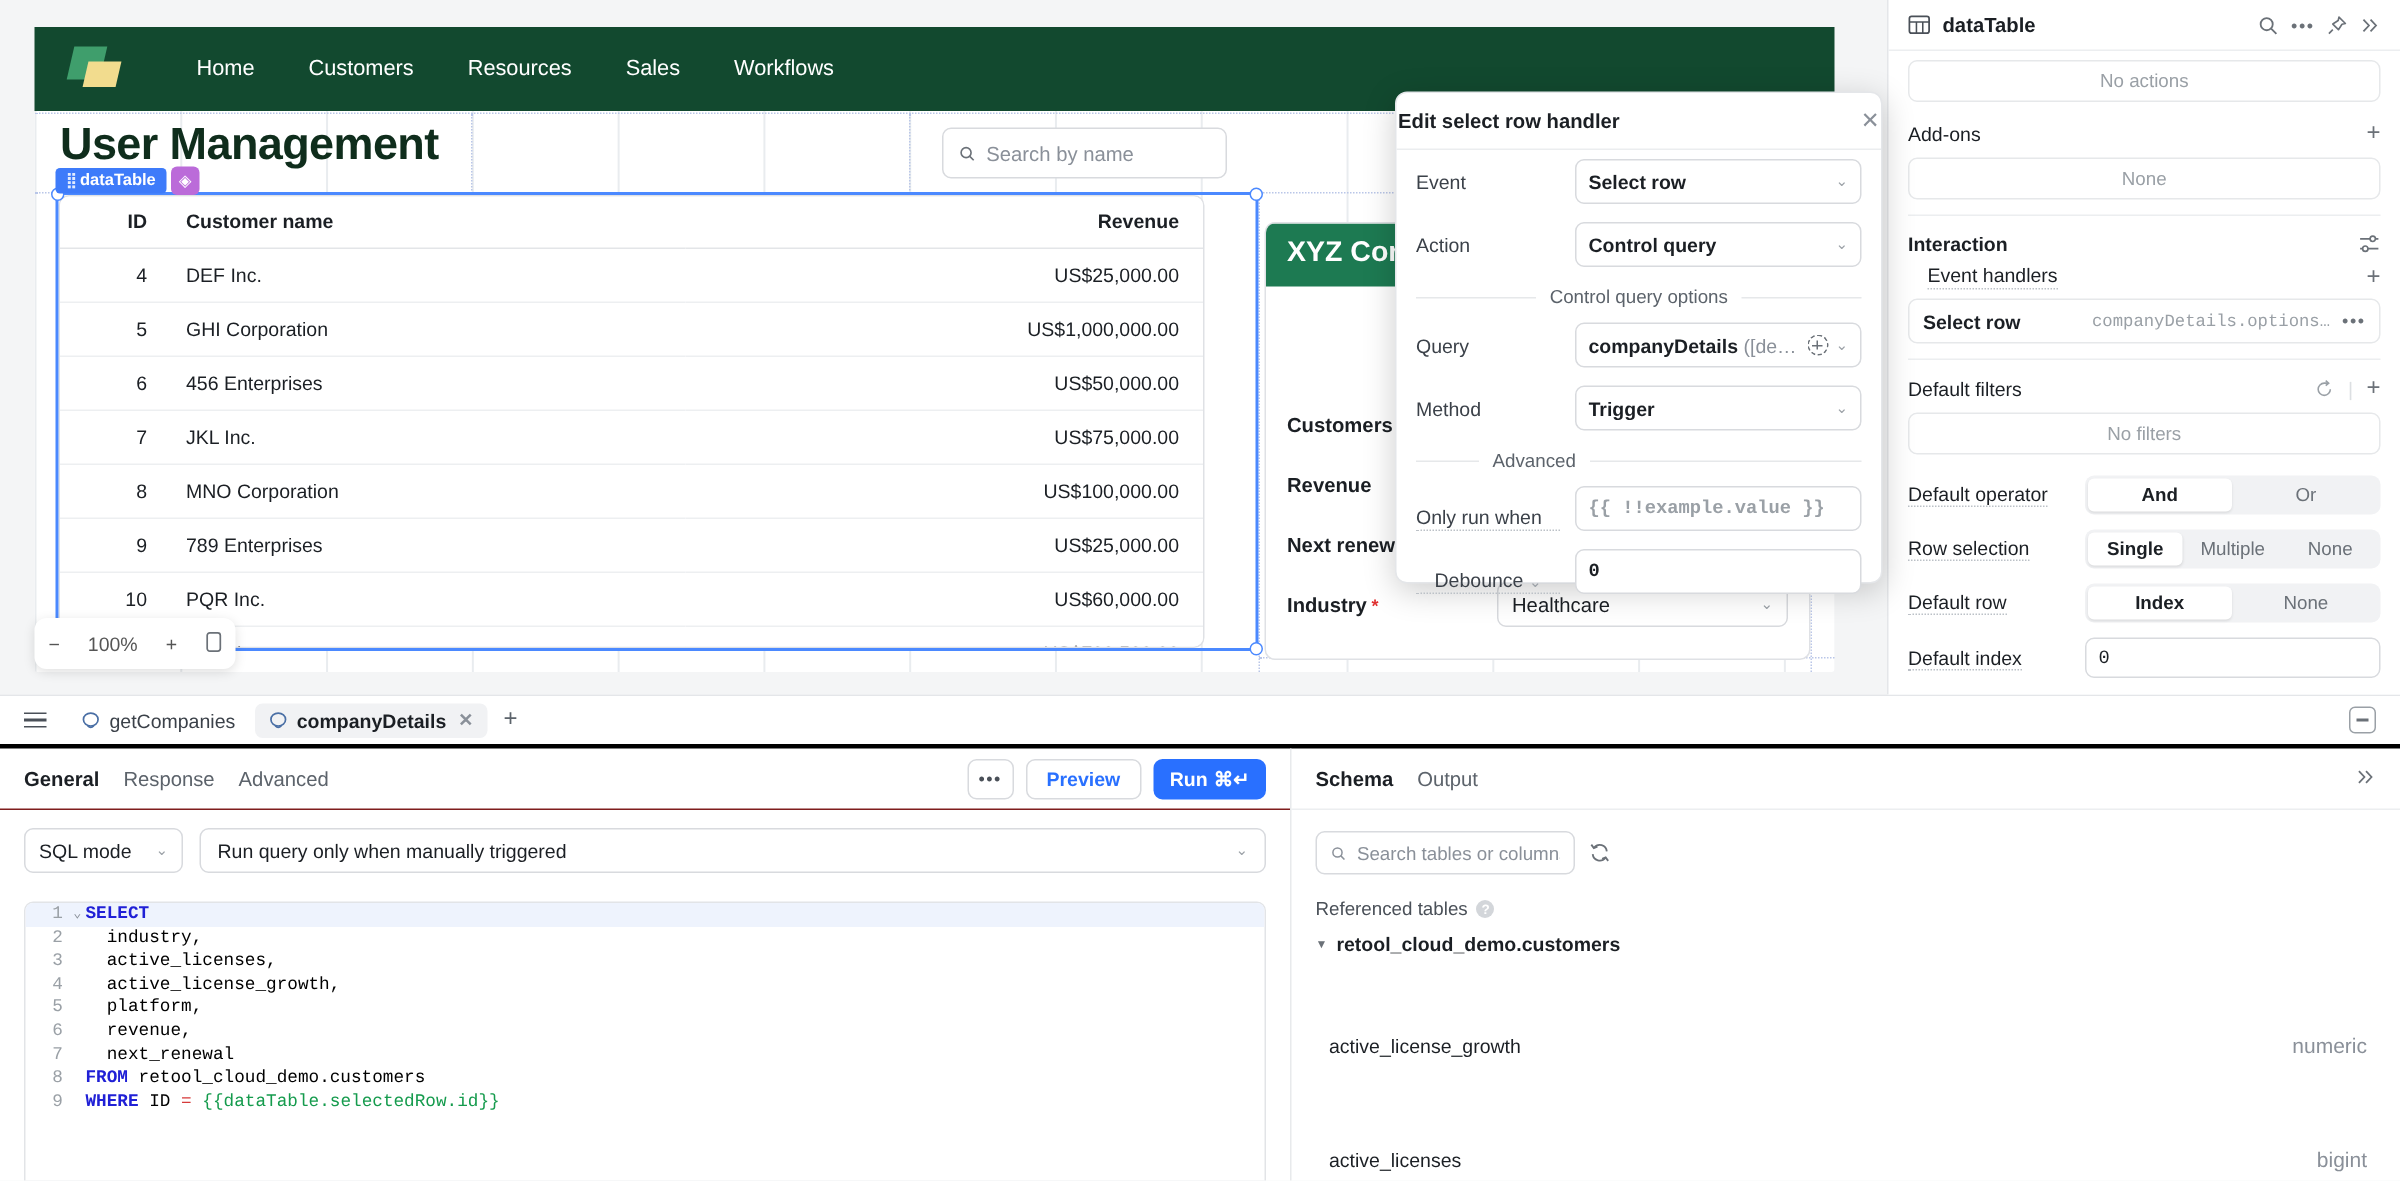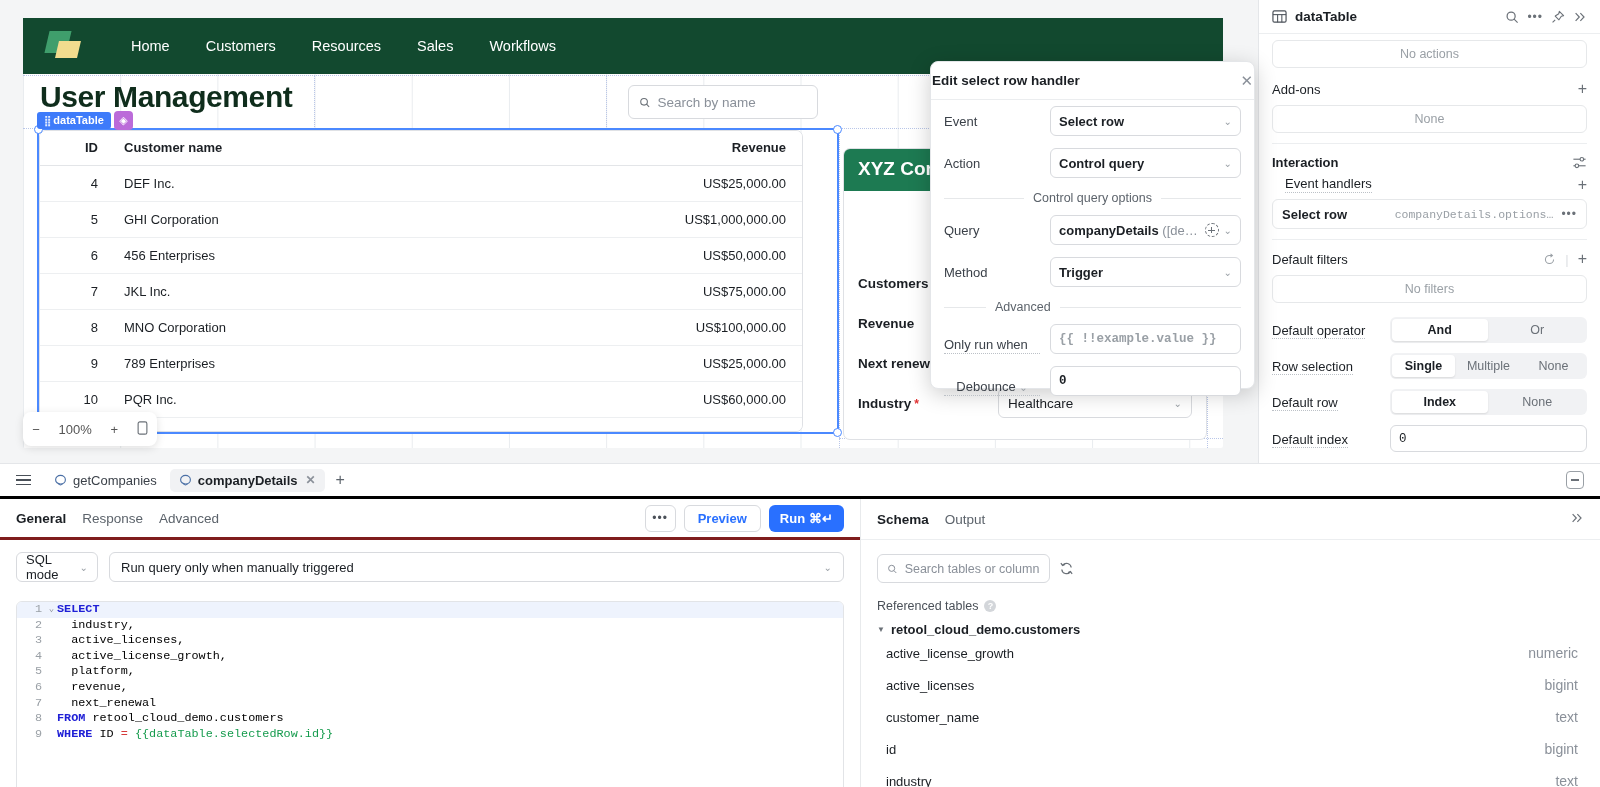--- a/index.html
+++ b/index.html
@@ -241,41 +241,41 @@
   }
   .tab-x { color: #8a9099; font-size: 12px; margin-left: 2px; }
   .tab-plus { color: #5c636b; font-size: 16px; padding: 0 7px; cursor: pointer; }
 
   .panes { display: flex; height: 289px; }
   .left-pane { width: 861px; border-right: 1px solid #e8eaec; position: relative; }
   .right-pane { flex: 1; position: relative; }
 
   .subtabs {
     height: 41px; display: flex; align-items: center; padding: 0 16px; gap: 16px;
-    border-bottom: 3px solid #7f1d1d;
+    border-bottom: 1px solid #7f1d1d;
   }
   .stab { font-size: 13.5px; color: #5c636b; cursor: pointer; }
   .stab.on { color: #1b1f24; font-weight: 700; }
   .tb-right { margin-left: auto; display: flex; align-items: center; gap: 8px; }
   .btn-dots {
     width: 31px; height: 27px; border: 1px solid #d8dade; border-radius: 6px; background: #fff;
     display: flex; align-items: center; justify-content: center; color: #4a5058;
     letter-spacing: 1px; font-size: 12px; cursor: pointer;
   }
   .btn-prev {
     height: 27px; padding: 0 13px; border: 1px solid #d8dade; border-radius: 6px; background: #fff;
     display: flex; align-items: center; color: #2970ff; font-size: 13px; font-weight: 600; cursor: pointer;
   }
   .btn-run {
     height: 27px; padding: 0 11px; border-radius: 6px; background: #2970ff; color: #fff;
     display: flex; align-items: center; gap: 4px; font-size: 13px; font-weight: 700; cursor: pointer;
   }
   .mode-row { display: flex; align-items: center; padding: 12px 16px 0; gap: 11px; }
   .mode-sel {
-    width: 82px; height: 30px; border: 1px solid #d8dade; border-radius: 6px; background: #fff;
+    width: 106px; height: 30px; border: 1px solid #d8dade; border-radius: 6px; background: #fff;
     display: flex; align-items: center; justify-content: space-between; padding: 0 9px;
     font-size: 13px; color: #1b1f24;
   }
   .mode-trig {
     flex: 1; height: 30px; border: 1px solid #d8dade; border-radius: 6px; background: #fff;
     display: flex; align-items: center; justify-content: space-between; padding: 0 11px;
     font-size: 13px; color: #1b1f24;
   }
   .editor {
     position: absolute; left: 16px; top: 102px; right: 16px; bottom: 0;
@@ -321,21 +321,21 @@
     width: 12px; height: 12px; border-radius: 50%; background: #d3d6da; color: #fff;
     font-size: 9px; display: flex; align-items: center; justify-content: center; font-weight: 700;
   }
   .tbl-node {
     padding: 9px 16px 0; display: flex; align-items: center; gap: 6px;
     font-size: 13px; font-weight: 700; color: #1b1f24;
   }
   .caret { color: #6b7178; font-size: 8px; }
   .col-row {
     display: flex; align-items: center; justify-content: space-between;
-    padding: 6px 16px 6px 25px; font-size: 13px; color: #1b1f24;
+    padding: 6px 16px 6px 25px; font-size: 13px; color: #1b1f24; margin-top: 44px;
   }
   .col-type {
     font-family: Liberation Sans, sans-serif; font-size: 14px; color: #8a9099;
     border: 1px solid transparent; border-radius: 4px; padding: 1px 5px;
   }
   .collapse-ic {
     position: absolute; right: 16px; top: 8px;
     width: 18px; height: 18px; border: 1.3px solid #9aa0a6; border-radius: 4px;
     display: flex; align-items: center; justify-content: center; cursor: pointer;
   }

